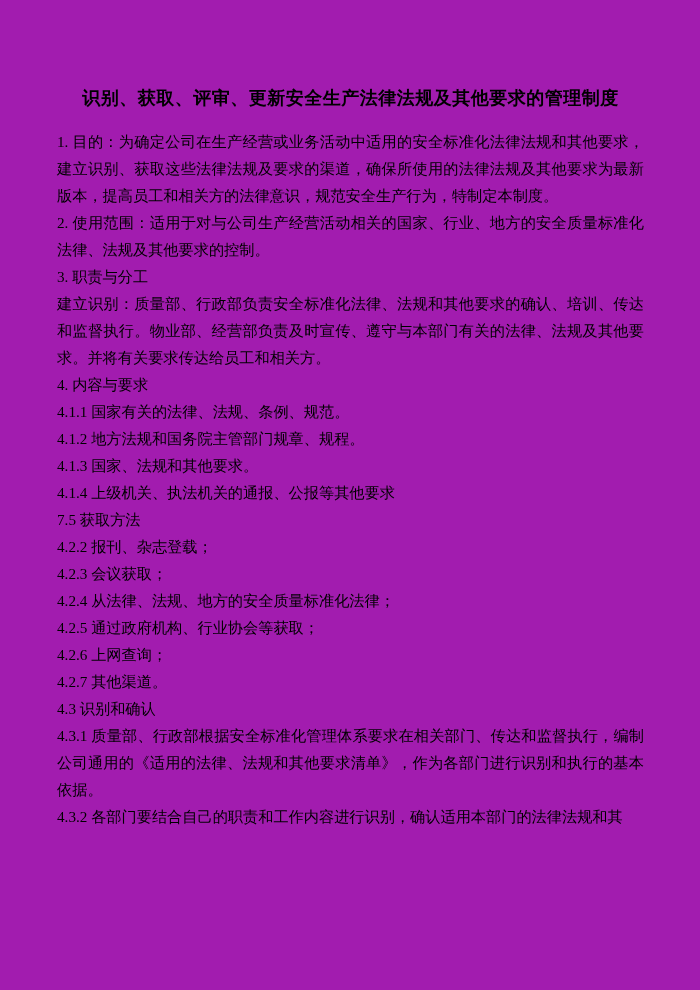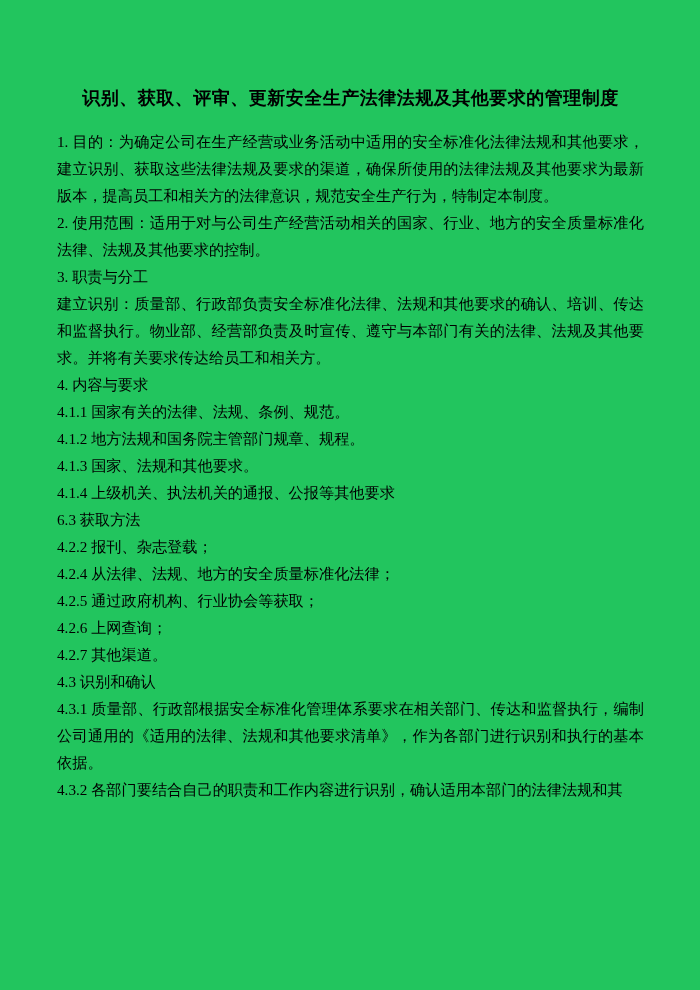--- a/index.html
+++ b/index.html
@@ -4,21 +4,21 @@
 <style>
   * { box-sizing: border-box; }
   html, body {
     margin: 0;
     padding: 0;
     background: #ffffff;
   }
   .page {
     width: 700px;
     height: 990px;
-    background: #22c55e;
+    background: #a21caf;
     color: #000000;
     font-family: "Liberation Serif", "DejaVu Serif", serif;
     padding: 86px 56px 0 57px;
     overflow: hidden;
   }
   .doc-title {
     margin: 0 0 17px 0;
     font-size: 18px;
     font-weight: 700;
     line-height: 25px;
@@ -40,22 +40,23 @@
   <h1 class="doc-title">识别、获取、评审、更新安全生产法律法规及其他要求的管理制度</h1>
   <p class="para">1. 目的：为确定公司在生产经营或业务活动中适用的安全标准化法律法规和其他要求，建立识别、获取这些法律法规及要求的渠道，确保所使用的法律法规及其他要求为最新版本，提高员工和相关方的法律意识，规范安全生产行为，特制定本制度。</p>
   <p class="para">2. 使用范围：适用于对与公司生产经营活动相关的国家、行业、地方的安全质量标准化法律、法规及其他要求的控制。</p>
   <p class="para">3. 职责与分工</p>
   <p class="para">建立识别：质量部、行政部负责安全标准化法律、法规和其他要求的确认、培训、传达和监督执行。物业部、经营部负责及时宣传、遵守与本部门有关的法律、法规及其他要求。并将有关要求传达给员工和相关方。</p>
   <p class="para">4. 内容与要求</p>
   <p class="para">4.1.1 国家有关的法律、法规、条例、规范。</p>
   <p class="para">4.1.2 地方法规和国务院主管部门规章、规程。</p>
   <p class="para">4.1.3 国家、法规和其他要求。</p>
   <p class="para">4.1.4 上级机关、执法机关的通报、公报等其他要求</p>
-  <p class="para">6.3 获取方法</p>
+  <p class="para">7.5 获取方法</p>
   <p class="para">4.2.2 报刊、杂志登载；</p>
+  <p class="para">4.2.3 会议获取；</p>
   <p class="para">4.2.4 从法律、法规、地方的安全质量标准化法律；</p>
   <p class="para">4.2.5 通过政府机构、行业协会等获取；</p>
   <p class="para">4.2.6 上网查询；</p>
   <p class="para">4.2.7 其他渠道。</p>
   <p class="para">4.3 识别和确认</p>
   <p class="para">4.3.1 质量部、行政部根据安全标准化管理体系要求在相关部门、传达和监督执行，编制公司通用的《适用的法律、法规和其他要求清单》，作为各部门进行识别和执行的基本依据。</p>
   <p class="para">4.3.2 各部门要结合自己的职责和工作内容进行识别，确认适用本部门的法律法规和其</p>
 </div>
 
 </body></html>

